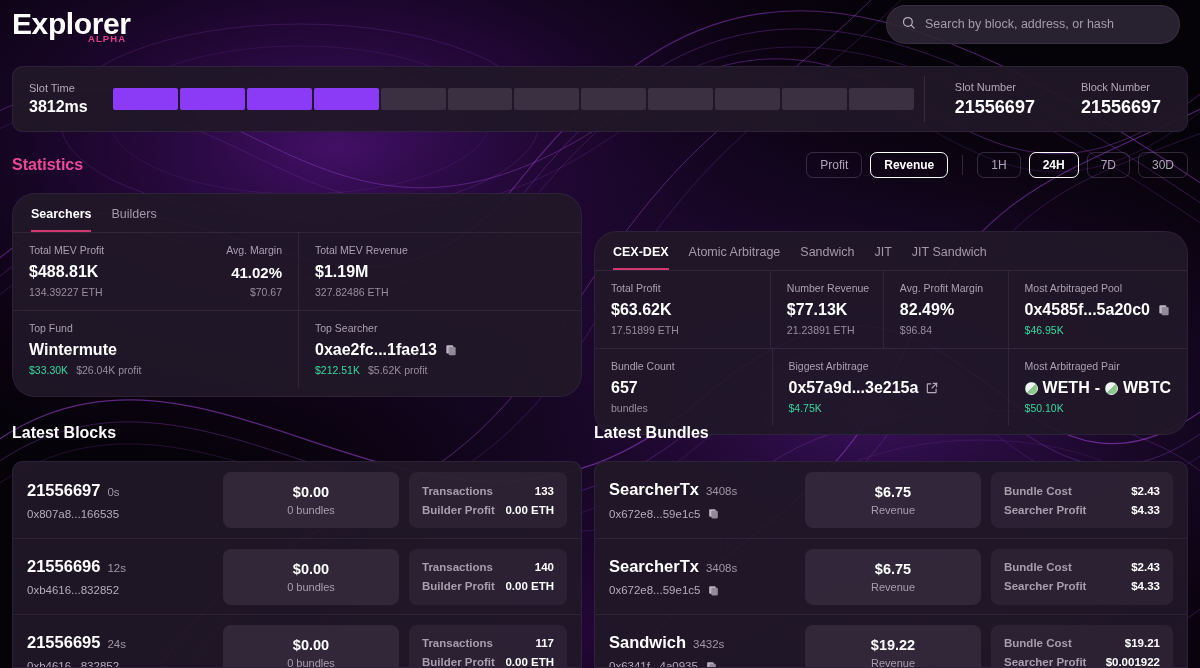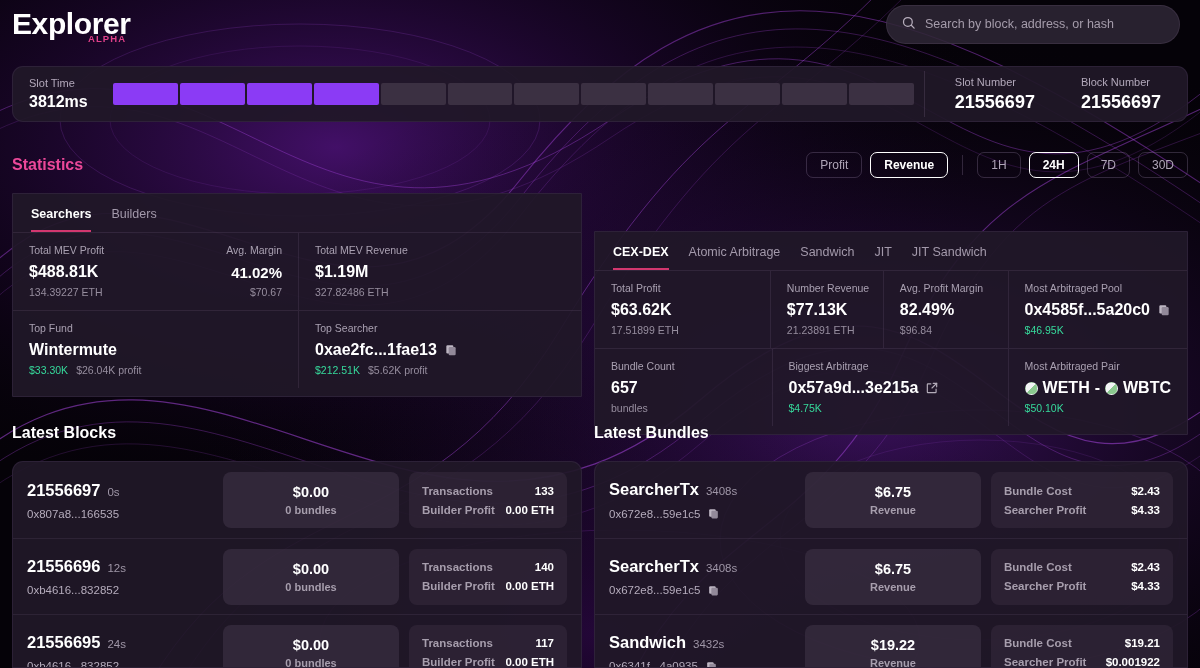--- a/index.html
+++ b/index.html
@@ -78,21 +78,21 @@
     font-size: 12.5px;
     font-family: "Liberation Sans", sans-serif;
     width: 100%;
   }
   .search-box input::placeholder { color: #a59cab; }
 
   
   .slot-panel {
     position: absolute;
     left: 12px; top: 66px;
-    width: 1176px; height: 56px;
+    width: 1176px; height: 66px;
     background: rgba(32,24,40,0.93);
     border: 1px solid rgba(120,95,140,0.16);
     border-radius: 11px;
     display: flex;
     align-items: center;
   }
   .slot-left {
     width: 100px;
     padding-left: 16px;
   }
@@ -147,21 +147,21 @@
     color: #ffffff;
     font-weight: bold;
   }
   .ctrl-sep { width: 1px; height: 20px; background: rgba(150,130,165,0.28); margin: 0 6px; }
 
   
   .card {
     position: absolute;
     background: rgba(32,24,40,0.93);
     border: 1px solid rgba(120,95,140,0.16);
-    border-radius: 1px;
+    border-radius: 23px;
     overflow: hidden;
   }
   #card-searchers { left: 12px; top: 193px; width: 570px; height: 204px; }
   #card-types     { left: 594px; top: 193px; width: 594px; height: 204px; margin-top: 38px; }
 
   .tabbar {
     display: flex;
     gap: 20px;
     padding: 13px 18px 0 18px;
     border-bottom: 1px solid rgba(140,120,155,0.16);
@@ -251,21 +251,21 @@
   }
   .pricebox {
     width: 176px; height: 56px;
     background: rgba(62,50,70,0.62);
     border-radius: 8px;
     display: flex; flex-direction: column;
     align-items: center; justify-content: center;
     gap: 4px;
   }
   .pricebox .big { font-size: 14.5px; font-weight: bold; color: #ffffff; }
-  .pricebox .small { font-size: 11px; color: #a79ead; font-weight: bold; }
+  .pricebox .small { font-size: 11px; color: #a79ead; }
   .statbox {
     flex: 1; height: 56px;
     background: rgba(62,50,70,0.42);
     border-radius: 8px;
     padding: 9px 13px;
     display: flex; flex-direction: column; justify-content: center; gap: 7px;
   }
   .statline { display: flex; font-size: 11.5px; }
   .statline .k { color: #a79ead; font-weight: bold; }
   .statline .v { margin-left: auto; color: #ffffff; font-weight: bold; }

